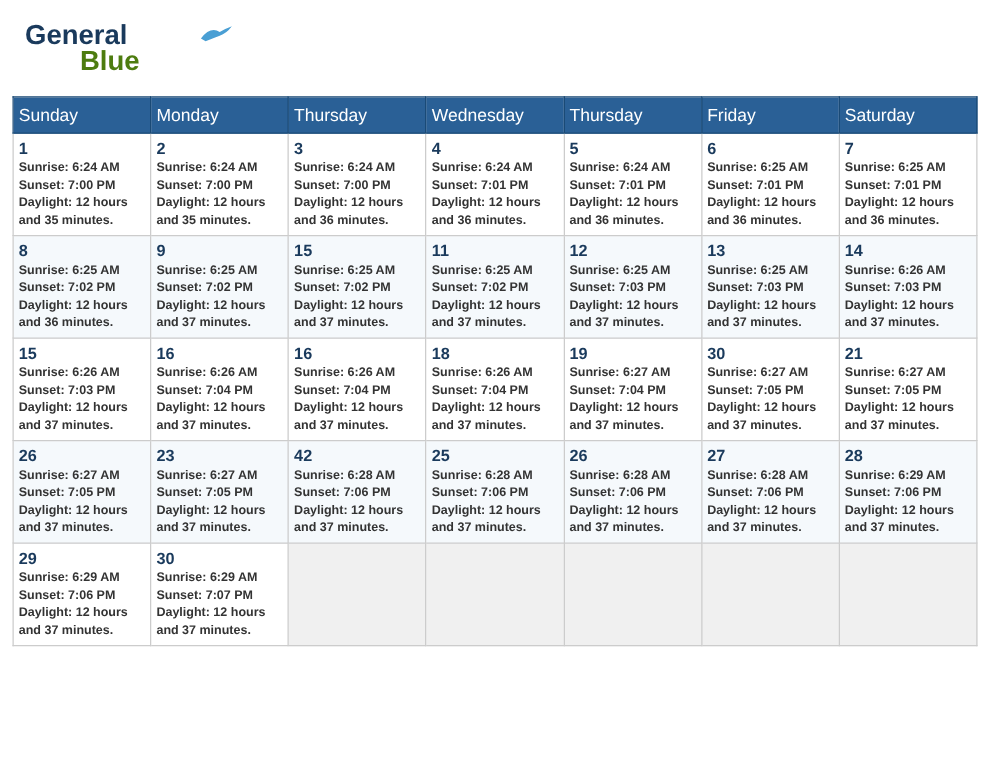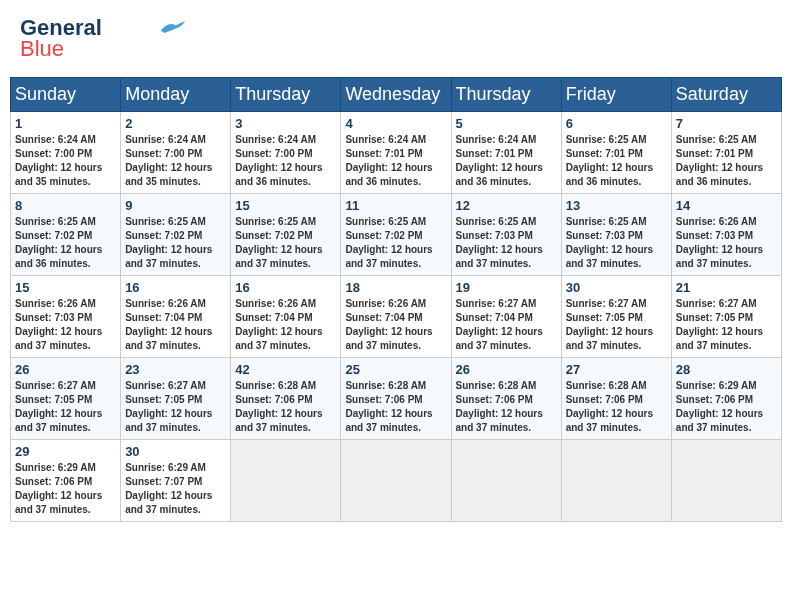--- a/index.html
+++ b/index.html
@@ -43,21 +43,21 @@
     .calendar {
       width: 100%;
       border-collapse: collapse;
       font-size: 11px;
     }
     .calendar th {
       background: #2a6096;
       color: #fff;
       padding: 6px 4px;
       text-align: left;
-      font-size: 18px;
+      font-size: 14px;
       font-weight: normal;
       border: 1px solid #1a4a76;
     }
     .calendar td {
       border: 1px solid #ccc;
       vertical-align: top;
       padding: 4px;
       width: 110px;
       min-height: 80px;
       background: #fff;
@@ -86,21 +86,21 @@
 <body>
 
 <div class="header">
   <div class="logo">
     <div style="display:flex;align-items:center;">
       <span style="font-size:22px;font-weight:bold;color:#1a3a5c;">General</span>
       <svg class="logo-bird" viewBox="0 0 40 20">
         <path d="M5 15 Q15 2 25 8 Q30 5 38 2 Q32 10 25 12 Q20 14 10 18 Z" fill="#4a9fd4"></path>
       </svg>
     </div>
-    <span style="font-size:22px;font-weight:normal;color:#ef4444;margin-top:-5px;">Blue</span>
+    <span style="font-size:22px;font-weight:bold;color:#4d7c0f;margin-top:-5px;margin-left:44px;">Blue</span>
   </div>
   <div class="title-block">
     <div class="month-title"></div>
     <div class="location-title"></div>
   </div>
 </div>
 
 <table class="calendar">
   <thead>
     <tr id="weekday-header">

